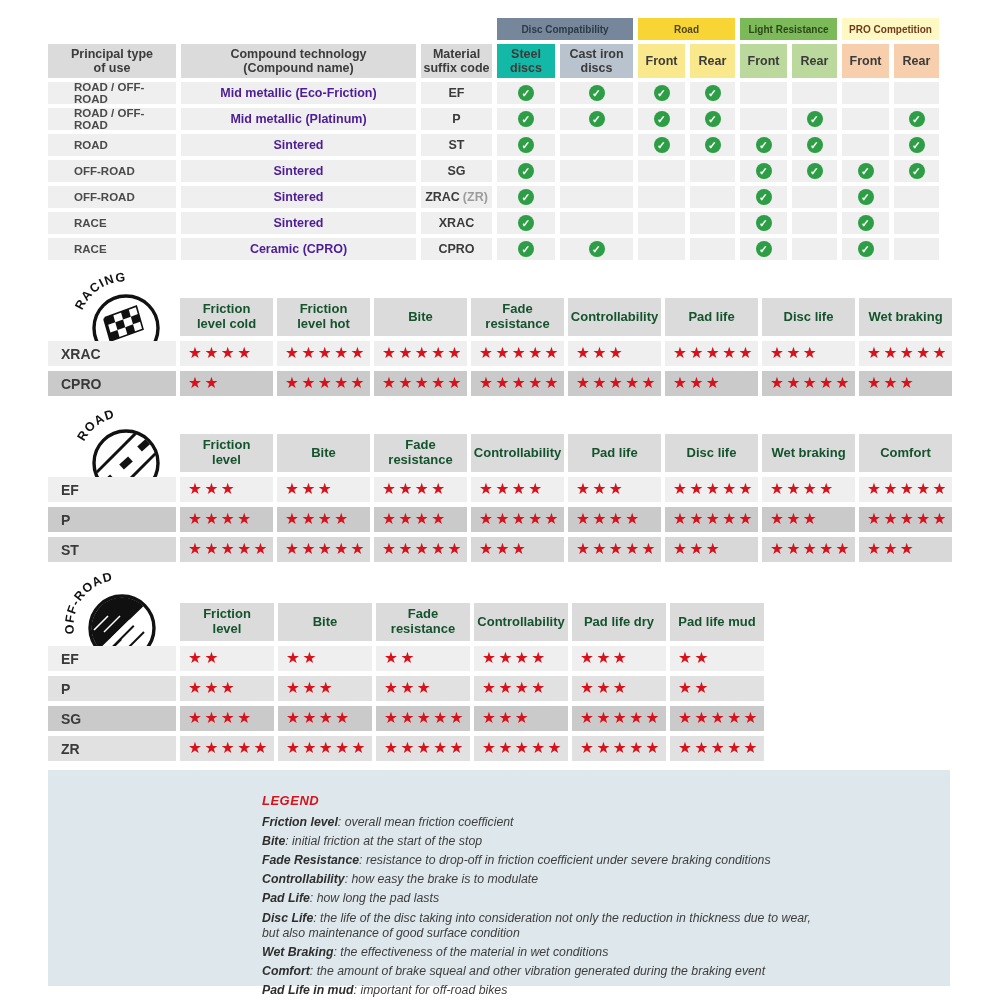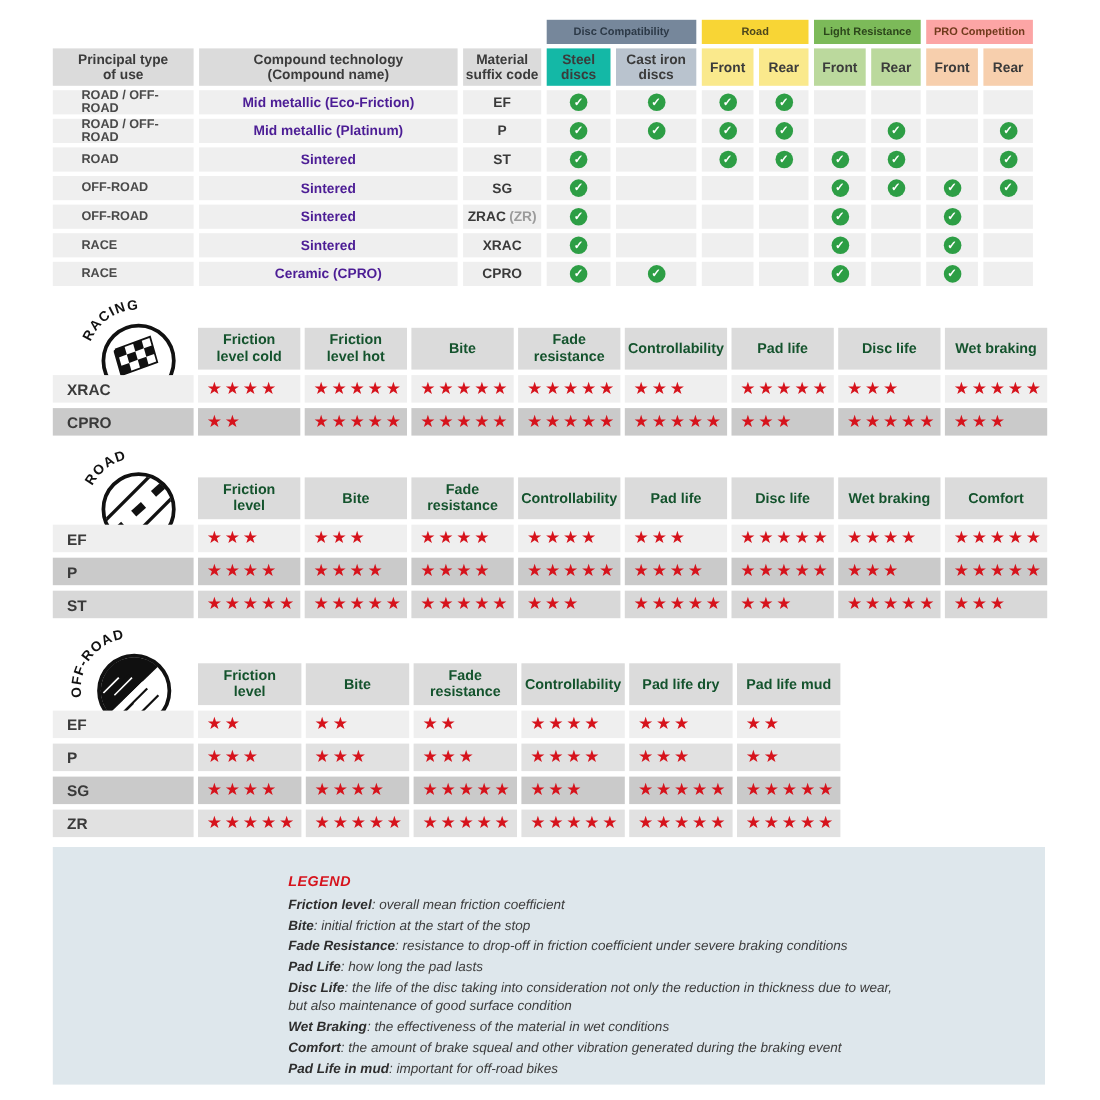--- a/index.html
+++ b/index.html
@@ -55,21 +55,21 @@
 </head>
 <body>
 
 <div class="page">
 
   <div class="compat">
       <div class="group-spacer"></div>
       <div class="group-cell" style="background: rgb(118, 135, 155); color: rgb(44, 57, 71);">Disc Compatibility</div>
       <div class="group-cell" style="background: rgb(248, 213, 53); color: rgb(78, 71, 28);">Road</div>
       <div class="group-cell" style="background: rgb(124, 186, 89); color: rgb(44, 70, 27);">Light Resistance</div>
-      <div class="group-cell" style="background: #fca5a5; color: rgb(112, 58, 28);">PRO Competition</div>
+      <div class="group-cell" style="background: #fef9c3; color: rgb(112, 58, 28);">PRO Competition</div>
       <div class="head-cell">Principal type
 of use</div>
       <div class="head-cell">Compound technology
 (Compound name)</div>
       <div class="head-cell">Material
 suffix code</div>
       <div class="head-cell" style="background: #14b8a6;">Steel
 discs</div>
       <div class="head-cell" style="background: rgb(185, 195, 206);">Cast iron
 discs</div>
@@ -542,20 +542,21 @@
       </div>
     </div>
 
   <div class="legend">
     <div class="legend-inner">
       <div class="legend-title">LEGEND</div>
       <div>
           <div class="legend-line"><b>Friction level</b>: overall mean friction coefficient</div>
           <div class="legend-line"><b>Bite</b>: initial friction at the start of the stop</div>
           <div class="legend-line"><b>Fade Resistance</b>: resistance to drop-off in friction coefficient under severe braking conditions</div>
+          <div class="legend-line"><b>Controllability</b>: how easy the brake is to modulate</div>
           <div class="legend-line"><b>Pad Life</b>: how long the pad lasts</div>
           <div class="legend-line"><b>Disc Life</b>: the life of the disc taking into consideration not only the reduction in thickness due to wear,
 but also maintenance of good surface condition</div>
           <div class="legend-line"><b>Wet Braking</b>: the effectiveness of the material in wet conditions</div>
           <div class="legend-line"><b>Comfort</b>: the amount of brake squeal and other vibration generated during the braking event</div>
           <div class="legend-line"><b>Pad Life in mud</b>: important for off-road bikes</div>
         </div>
     </div>
   </div>
 

